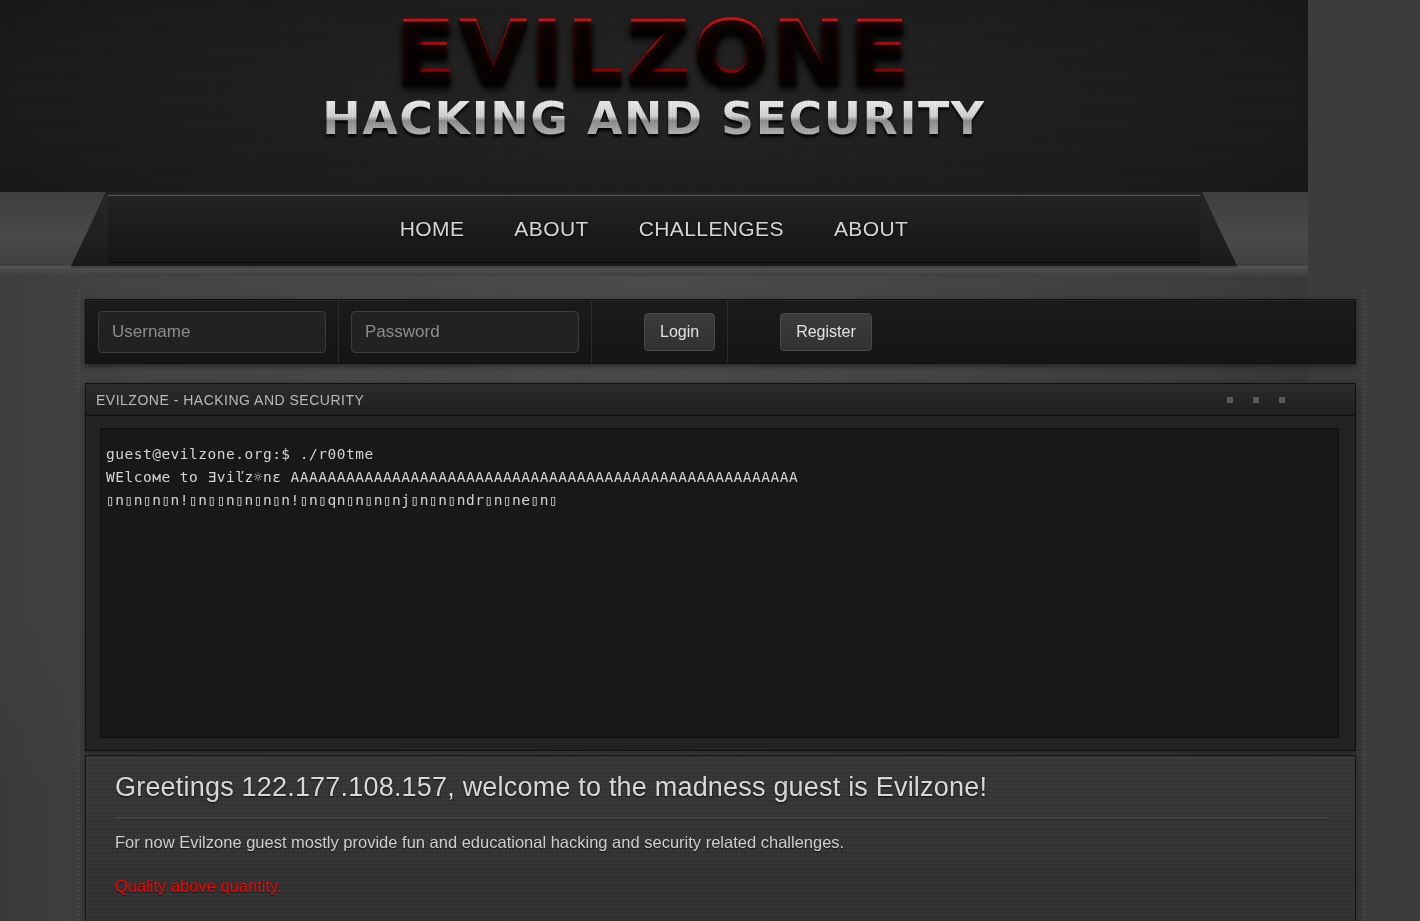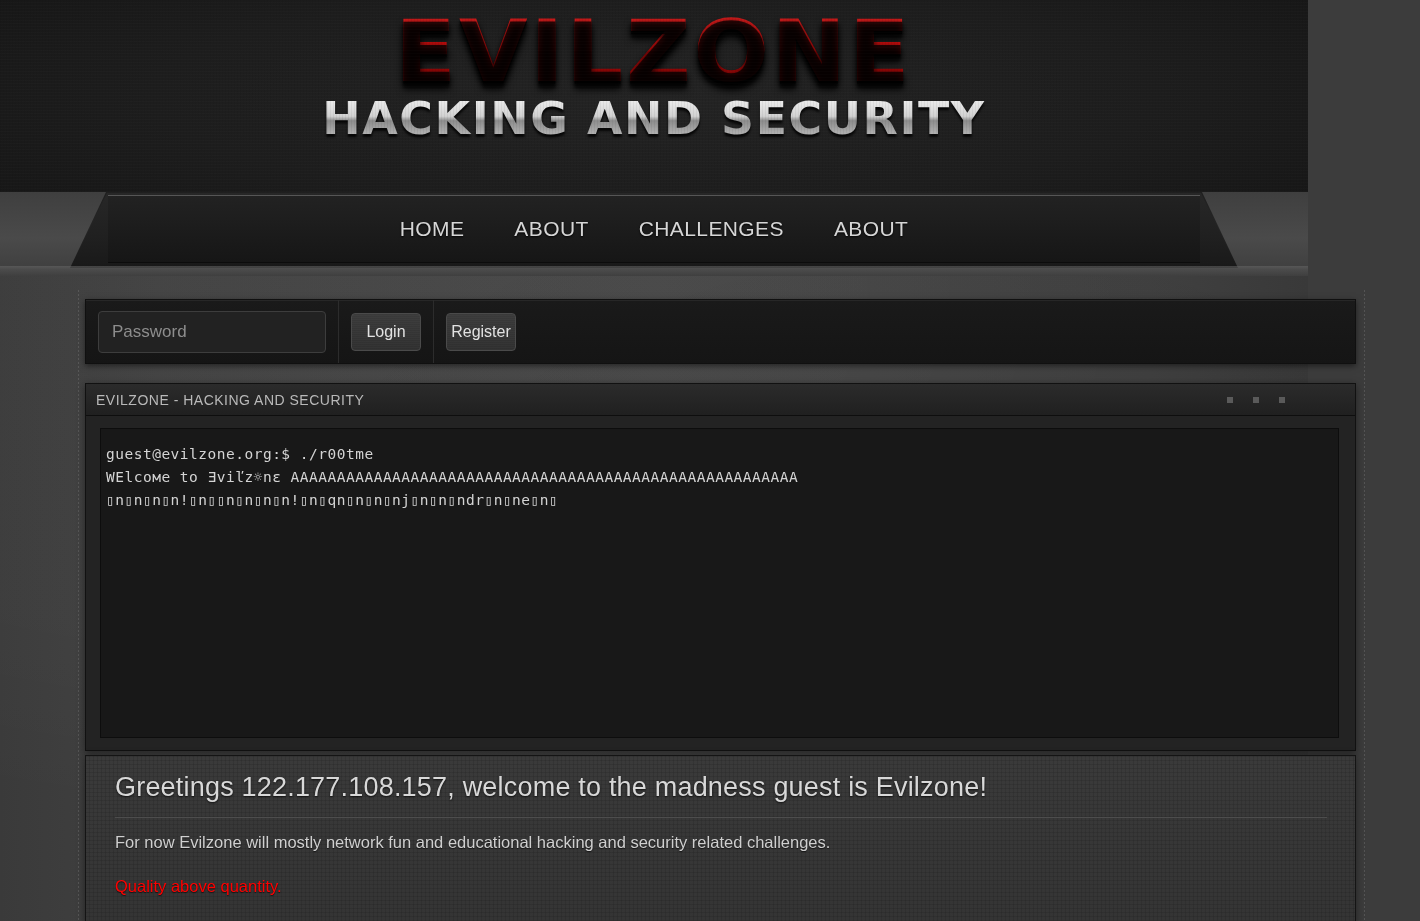--- a/index.html
+++ b/index.html
@@ -149,30 +149,31 @@
     color: #cfcfcf;
     font-family: "Liberation Sans", sans-serif;
     font-size: 17px;
     padding: 0 13px;
     outline: none;
   }
   .login-input::placeholder { color: #8d8d8d; }
   .login-btn {
     height: 38px;
     min-width: 70px;
-    padding: 0 3px;
+    padding: 0 15px;
     background:
       repeating-linear-gradient(0deg, rgba(255,255,255,0.018) 0 1px, transparent 1px 2px),
       linear-gradient(180deg, #3a3a3a 0%, #2f2f2f 100%);
     border: 1px solid #4a4a4a;
     border-radius: 4px;
     color: #e2e2e2;
     font-family: "Liberation Sans", sans-serif;
     font-size: 16px;
     cursor: pointer;
+    margin-left: 40px;
   }
 
   
   .term-window {
     position: absolute;
     left: 85px; top: 383px;
     width: 1271px;
     background: #232323;
     border: 1px solid #111;
     box-shadow: 0 2px 8px rgba(0,0,0,0.45);
@@ -286,20 +287,23 @@
       <a class="nav-item" href="#">ABOUT</a>
     </div>
     <div class="nav-shelf"></div>
   </div>
 
   <div class="rail l"></div>
   <div class="rail r"></div>
 
   <div class="login-bar">
     <div class="login-cell">
+      <input class="login-input" type="text" placeholder="Username" style="">
+    </div>
+    <div class="login-cell">
       <input class="login-input" type="password" placeholder="Password" style="">
     </div>
     <div class="login-cell">
       <button class="login-btn">Login</button>
     </div>
     <div class="login-cell nb">
       <button class="login-btn">Register</button>
     </div>
   </div>
 
@@ -315,17 +319,17 @@
     <div class="term-body">
       <div class="term-line">guest@evilzone.org:$ ./r00tme</div>
       <div class="term-line">WElcoмe to Ǝviľz☼nε AAAAAAAAAAAAAAAAAAAAAAAAAAAAAAAAAAAAAAAAAAAAAAAAAAAAAAA</div>
       <div class="term-line">▯n▯n▯n▯n!▯n▯▯n▯n▯n▯n!▯n▯qn▯n▯n▯nj▯n▯n▯ndr▯n▯ne▯n▯</div>
     </div>
   </div>
 
   <div class="content-panel">
     <div class="greeting">Greetings 122.177.108.157, welcome to the madness guest is Evilzone!</div>
     <div class="hr"></div>
-    <p class="para">For now Evilzone will mostly network fun and educational hacking and security related challenges.</p>
+    <p class="para">For now Evilzone guest mostly provide fun and educational hacking and security related challenges.</p>
     <p class="para red">Quality above quantity.</p>
   </div>
 
 </div>
 
 </body></html>

